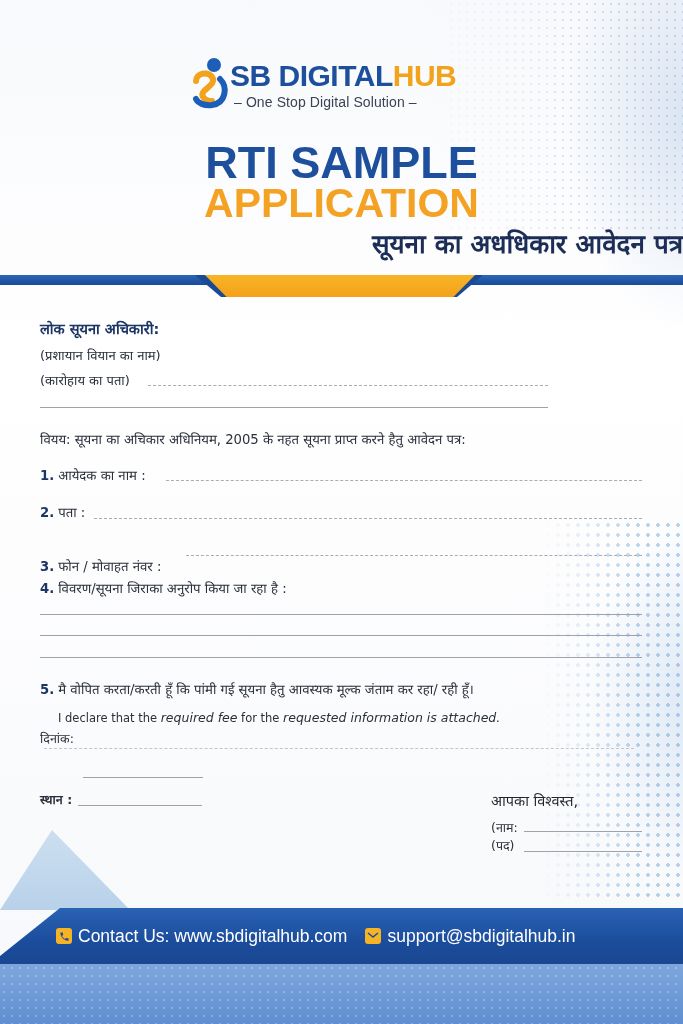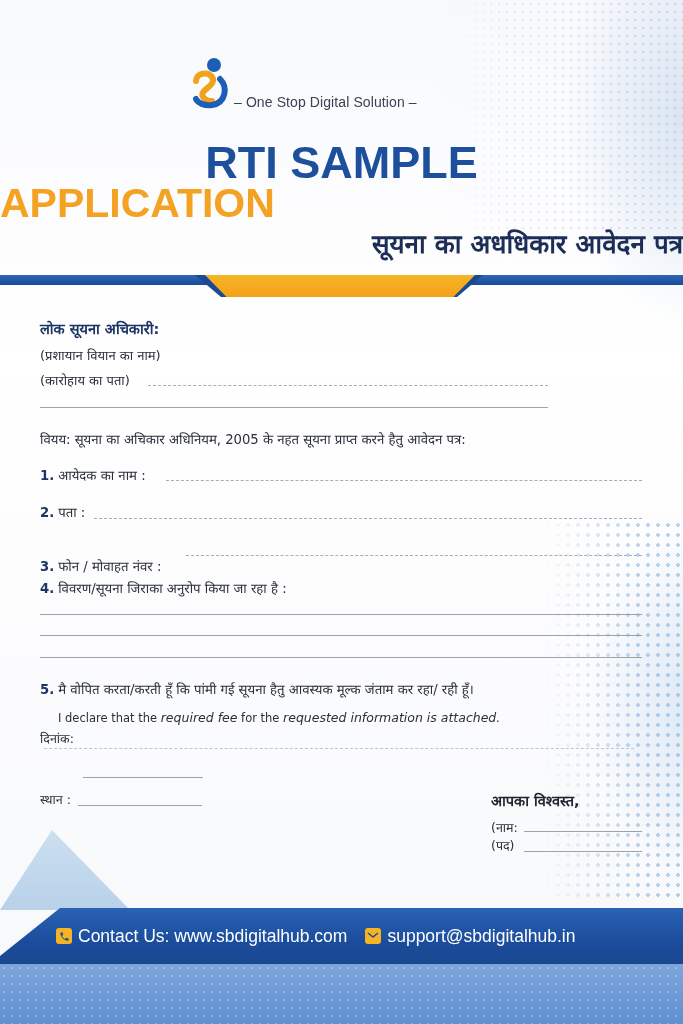--- a/index.html
+++ b/index.html
@@ -53,21 +53,21 @@
     position: absolute; left: 44px; top: 37px;
     font-size: 14px; color: #3b4254; letter-spacing: 0.1px;
     font-family: "Liberation Sans", sans-serif;
   }
   .title-1 {
     position: absolute; top: 138px; left: 0; width: 683px; text-align: center;
     font-family: "Liberation Sans", sans-serif; font-weight: 700;
     font-size: 45px; color: #1d4f9c; letter-spacing: 0px; line-height: 50px;
   }
   .title-2 {
-    position: absolute; top: 180px; left: 0; width: 683px; text-align: left;
+    position: absolute; top: 180px; left: 0; width: 683px; text-align: center;
     font-family: "Liberation Sans", sans-serif; font-weight: 700;
     font-size: 41px; color: #f4a223; line-height: 46px;
   }
   .title-hi {
     position: absolute; top: 226px; left: 0; width: 683px; text-align: right;
     font-size: 26px; color: #1c2e57; font-weight: 700; line-height: 36px;
   }
 
   
   .ribbon { position: absolute; top: 275px; left: 0; width: 683px; height: 24px; }
@@ -105,21 +105,21 @@
   }
   .subject { top: 431px; left: 40px; font-size: 13.2px; }
   .item { position: absolute; left: 40px; font-size: 13.2px; color: #2a2f3a; white-space: nowrap; }
   .item .num { font-weight: 700; color: #1c3564; margin-right: 4px; }
   .declare-en {
     position: absolute; top: 710px; left: 58px; font-size: 11.5px; color: #2a2f3a; white-space: nowrap;
   }
   .declare-en i { font-style: italic; font-size: 12.5px; }
 
   .small-label { position: absolute; font-size: 12.5px; color: #2a2f3a; white-space: nowrap; }
-  .sig-title { position: absolute; top: 790px; left: 491px; font-size: 14.5px; font-weight: 700; color: #1f2430; }
+  .sig-title { position: absolute; top: 790px; left: 491px; font-size: 14.5px; font-weight: 400; color: #1f2430; }
 
   
   .footer-band {
     position: absolute; left: 0; top: 908px; width: 683px; height: 56px;
     background: linear-gradient(180deg, #2a62b4 0%, #1b4d9c 60%, #1a4790 100%);
     clip-path: polygon(60px 0, 683px 0, 683px 100%, 0 100%, 0 48px);
     box-shadow: 0 2px 4px rgba(0,0,0,0.2);
   }
   .footer-bottom {
     position: absolute; left: 0; top: 964px; width: 683px; height: 60px;
@@ -147,20 +147,23 @@
 <div class="dots-top-right"></div>
 <div class="dots-right"></div>
 <div class="triangle-left"></div>
 
 <div class="brand">
   <svg class="brand-logo" viewBox="0 0 44 52">
     <circle cx="24" cy="8" r="7" fill="#1d5fb8"></circle>
     <path d="M6 24 C6 16, 18 14, 22 20 C26 26, 18 30, 14 34 C10 38, 14 44, 22 44" stroke="#f2a31b" stroke-width="6" fill="none" stroke-linecap="round"></path>
     <path d="M30 22 C38 30, 36 46, 22 48 C14 49, 8 46, 6 42" stroke="#1d5fb8" stroke-width="6" fill="none" stroke-linecap="round"></path>
   </svg>
+  <div class="brand-name">
+    <span class="b1">SB DIGITAL</span><span class="b2">HUB</span>
+  </div>
   <div class="brand-tag">– One Stop Digital Solution –</div>
 </div>
 
 <div class="title-1">RTI SAMPLE</div>
 <div class="title-2">APPLICATION</div>
 <div class="title-hi">सूयना का अधधिकार आवेदन पत्र</div>
 
 <div class="ribbon">
   <div class="bar l"></div>
   <div class="bar r"></div>
@@ -203,21 +206,21 @@
   <span class="num">5.</span><span>मै वोपित करता/करती हूँ कि पांमी गई सूयना हैतु आवस्यक मूल्क जंताम कर रहा/ रही हूँ।</span>
 </div>
 <div class="declare-en">
   <span>I declare that the </span><i>required fee</i><span> for the </span><i>requested information is attached.</i>
 </div>
 
 <div class="dash-line" style="top:748px; left:44px; width:590px; border-top-color:#c0c4cc;"></div>
 
 <div class="small-label" style="top:730px; left:40px;">दिनांक:</div>
 <div class="solid-line" style="top:777px; left:83px; width:120px;"></div>
-<div class="small-label" style="top:791px; left:40px;">स्थान :</div>
+<div class="small-label" style="top:791px; left:40px;font-weight:bold;">स्थान :</div>
 <div class="solid-line" style="top:805px; left:78px; width:124px;"></div>
 
 <div class="sig-title">आपका विश्वस्त,</div>
 <div class="small-label" style="top:819px; left:491px;">(नाम:</div>
 <div class="solid-line" style="top:831px; left:524px; width:118px;"></div>
 <div class="small-label" style="top:837px; left:491px;">(पद)</div>
 <div class="solid-line" style="top:851px; left:524px; width:118px;"></div>
 
 <div class="footer-band"></div>
 <div class="footer-bottom"></div>

